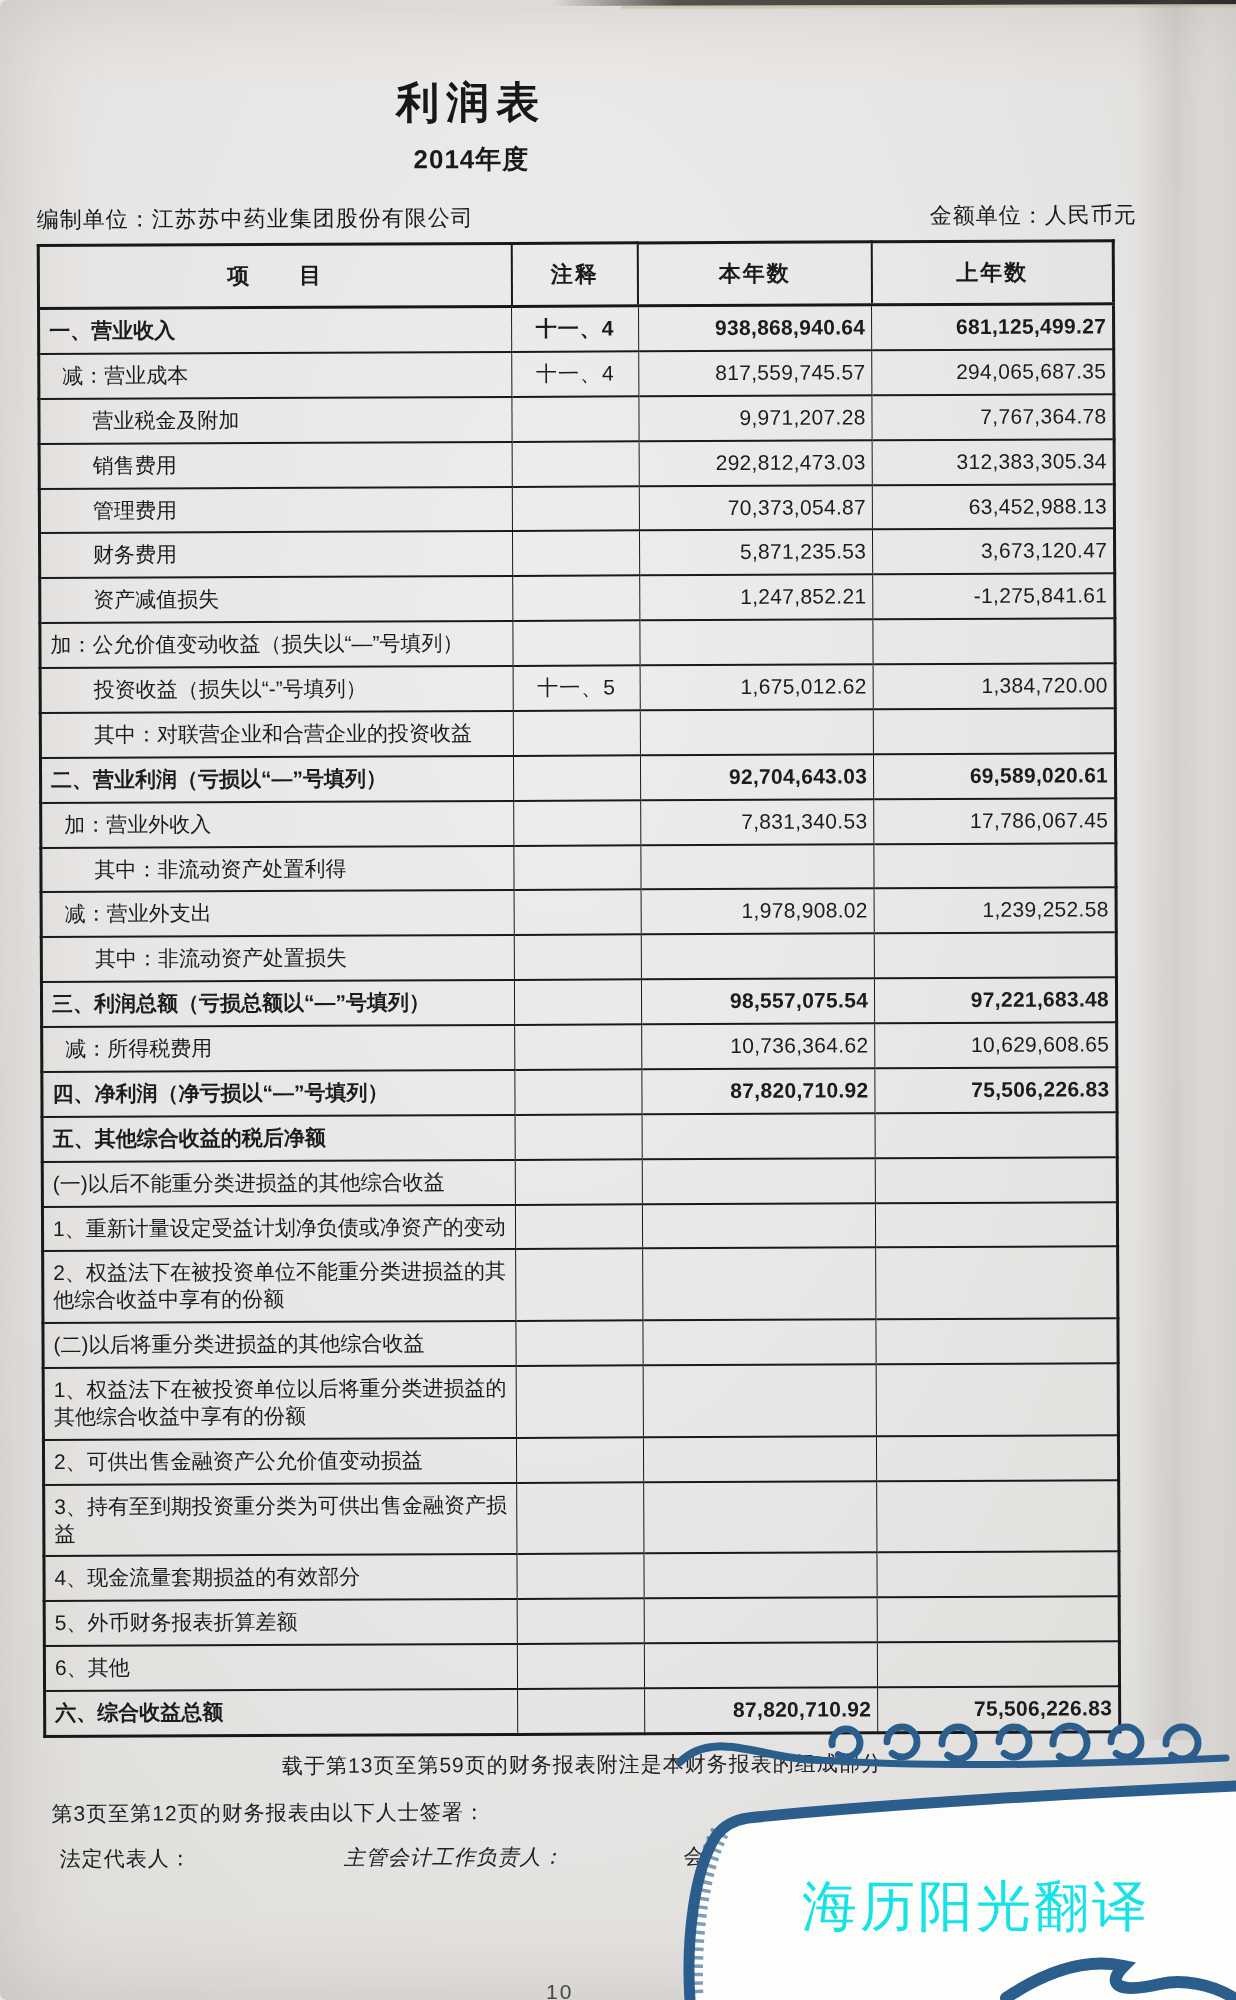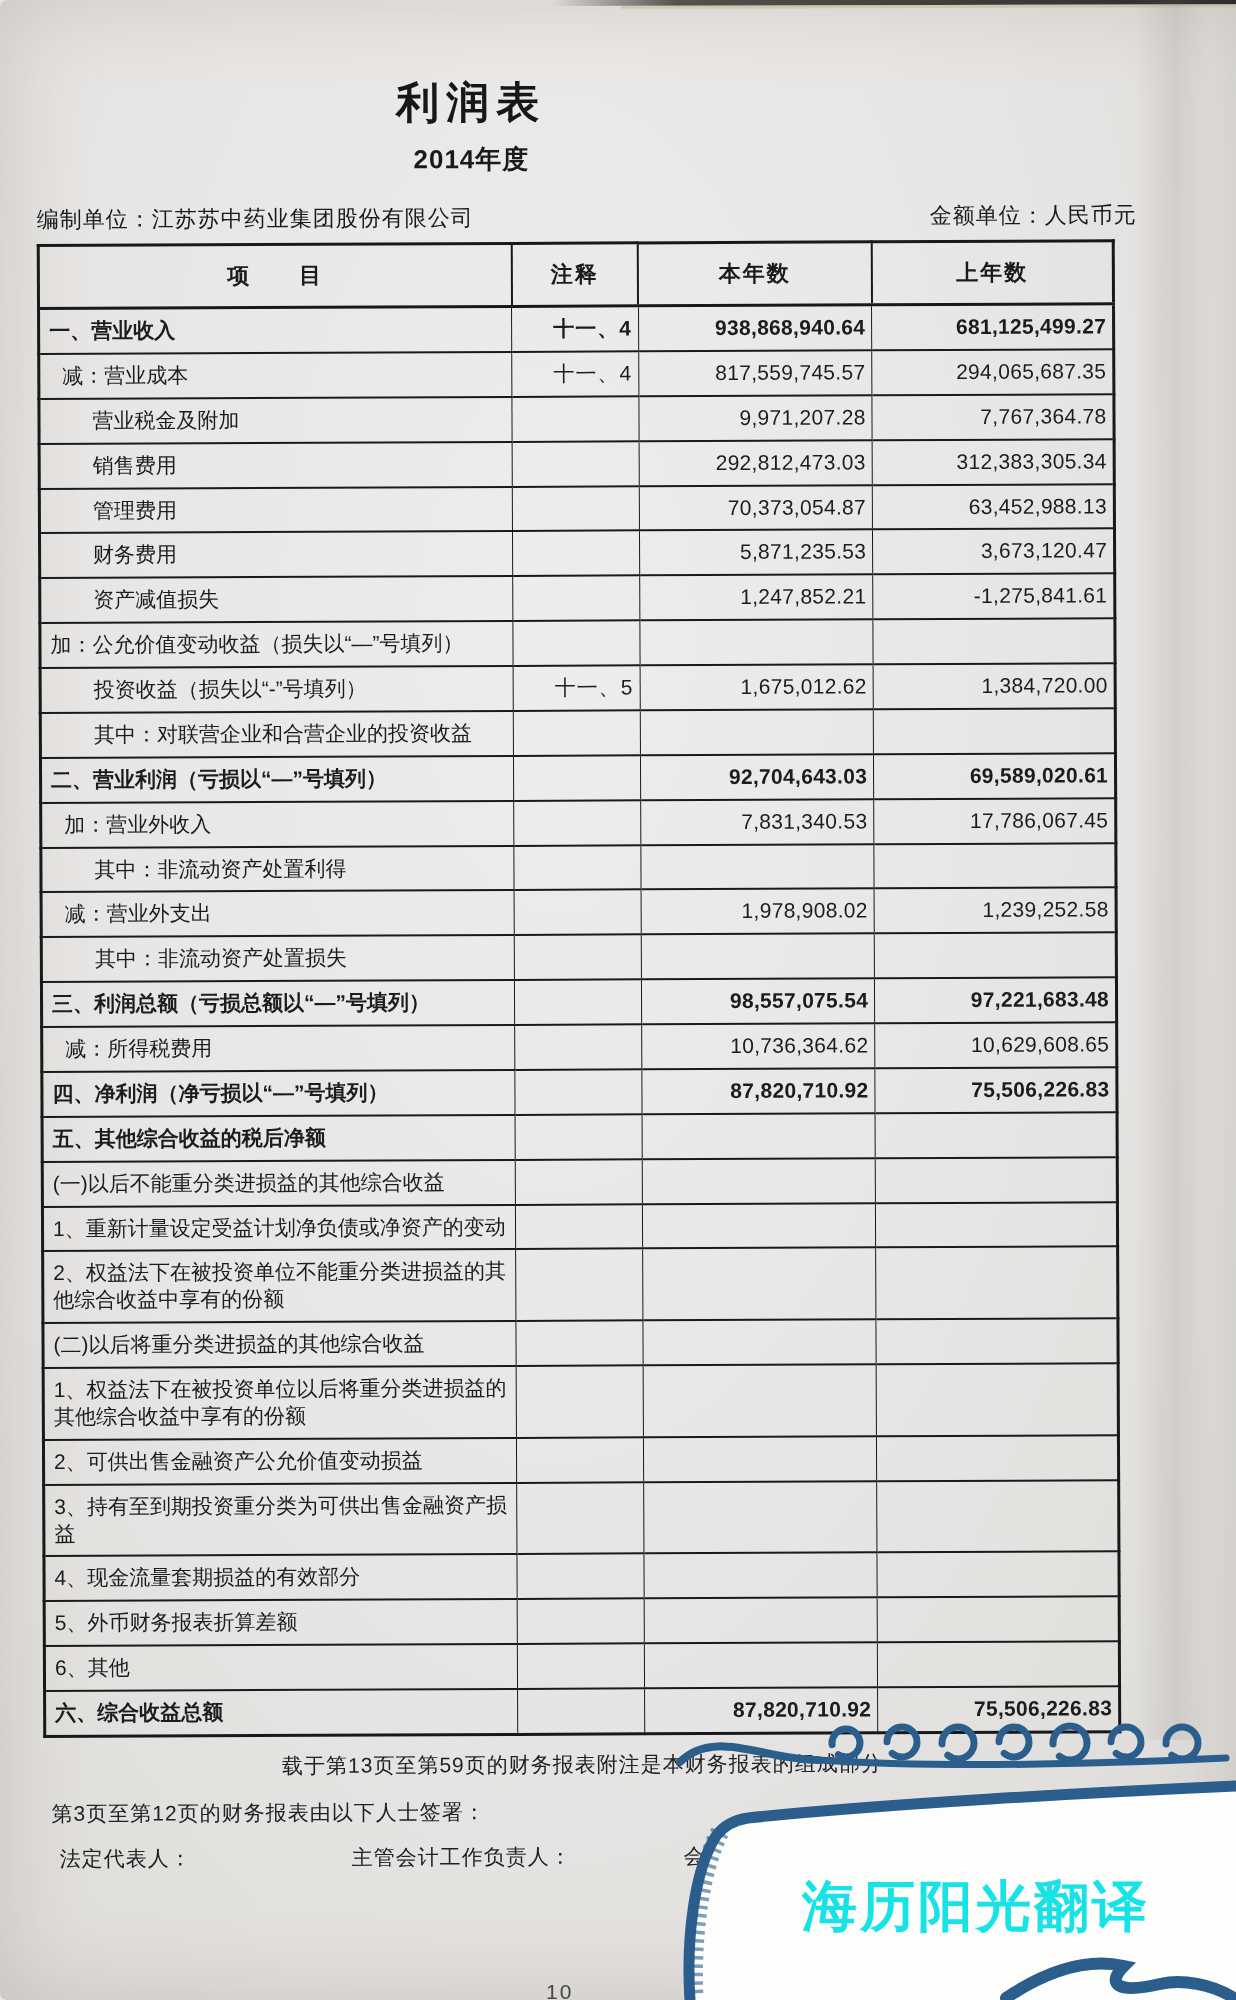--- a/index.html
+++ b/index.html
@@ -57,52 +57,52 @@
   }
   table.income td{
     border:2.5px solid #1a1a1c;border-left-width:1.5px;border-right-width:1.5px;
     font-size:21px;line-height:1.28;padding:8px 6px;vertical-align:middle;
     color:#1c1c1f;
   }
   td.c-item{text-align:left;}
   td.c-item.ind0{padding-left:9px;}
   td.c-item.ind1{padding-left:22px;}
   td.c-item.ind2{padding-left:52px;}
-  td.c-note{text-align:right;font-size:20px;letter-spacing:1px;}
+  td.c-note{text-align:center;font-size:20px;letter-spacing:1px;}
   td.c-num{text-align:right;padding-right:6px;white-space:nowrap;letter-spacing:.3px;}
   tr.bold td{font-weight:700;}
   .note-line{
     margin-top:15px;text-align:center;font-size:21px;letter-spacing:1px;color:#202023;
   }
   .sign-intro{
     margin-top:19px;margin-left:8px;font-size:21px;letter-spacing:1px;color:#202023;
   }
   .signatures{position:relative;height:30px;margin-top:17px;font-size:21px;color:#202023;}
   .signatures span{position:absolute;top:0;letter-spacing:1px;}
   .sig-1{left:16px;}
-  .sig-2{left:308px;}
+  .sig-2{left:300px;font-style:italic;}
   .sig-3{left:640px;}
   .page-number{
     position:absolute;left:546px;top:1946px;font-size:21px;color:#47474a;letter-spacing:2px;margin-top:34px;
   }
   .doodle-loops{
     position:absolute;left:676px;top:1718px;width:556px;height:62px;
   }
   .doodle-loops path,.doodle-loops circle{
     fill:none;stroke:var(--doodle,#2b5e8c);stroke-linecap:round;
   }
   .bubble{position:absolute;left:620px;top:1768px;width:616px;height:232px;}
   .bubble svg{position:absolute;inset:0;overflow:visible;}
   .bubble .fillshape{fill:#fdfdfc;stroke:none;}
   .bubble .edge{fill:none;stroke:var(--doodle,#2b5e8c);stroke-width:11;stroke-linecap:round;}
   .bubble .hatch{fill:none;stroke:var(--doodle,#2b5e8c);stroke-width:19;stroke-dasharray:3.5 5;opacity:.6;}
   .bubble .tail{fill:none;stroke:var(--doodle,#2b5e8c);stroke-width:12;stroke-linecap:round;}
   .bubble-text{
     position:absolute;left:356px;top:102px;transform:translateX(-50%);
-    font-size:55px;font-weight:700;letter-spacing:3px;white-space:nowrap;
+    font-size:55px;font-weight:400;letter-spacing:3px;white-space:nowrap;
     color:var(--cyan,#17e3e6);
     text-align:center;
   }
 </style>
 </head>
 <body>
 
 <div class="page">
   <div class="scan-strip"></div>
   <div class="shade-right"></div>

